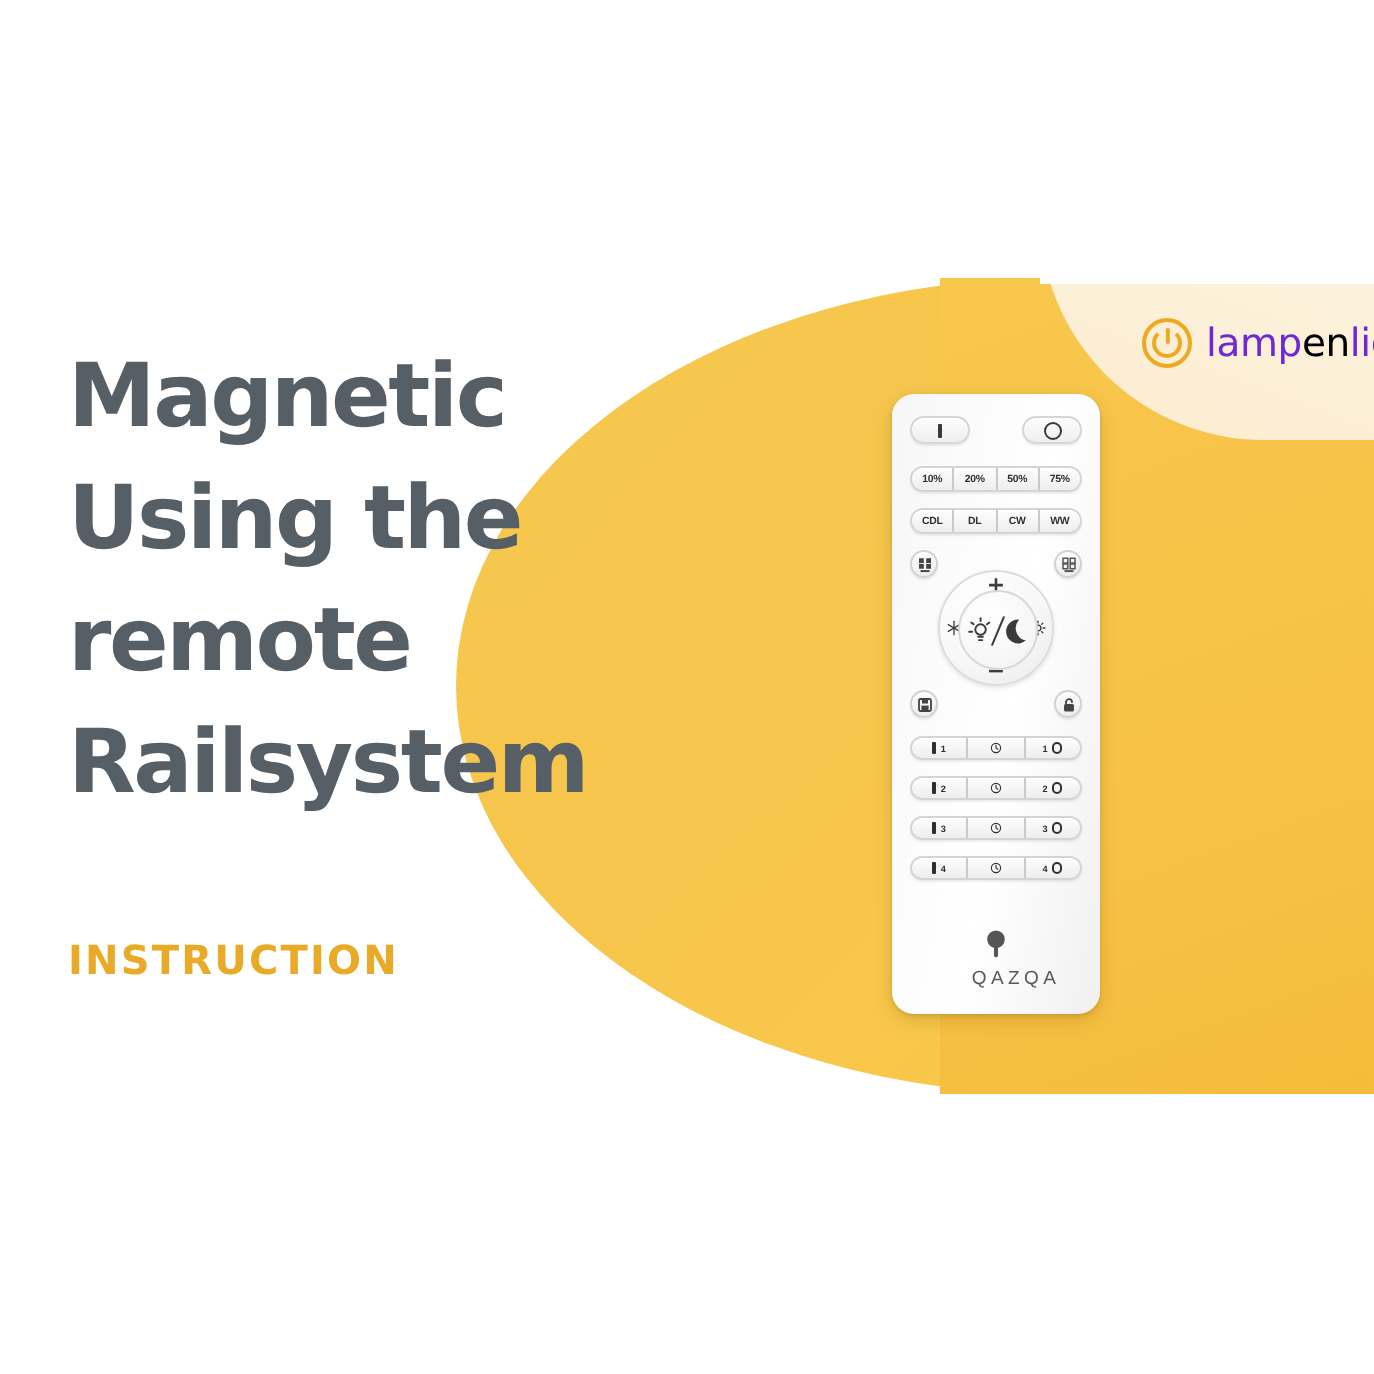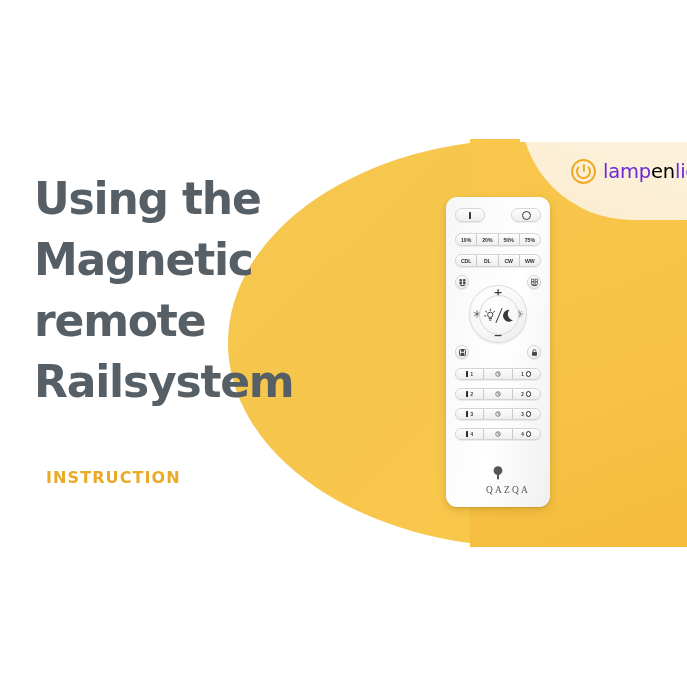--- a/index.html
+++ b/index.html
@@ -90,24 +90,23 @@
     letter-spacing:-1.2px;
     z-index:5;
   }
   .headline span{display:block;}
   .kicker{
     position:absolute;
     left:34px;top:468px;
     color:#e9ab27;
     font-family:"DejaVu Sans", sans-serif;
     font-weight:bold;
-    font-size:16px;
+    font-size:20px;
     letter-spacing:1.1px;
     z-index:5;
-    margin-left:12px;
   }
 
   
   .remote{
     position:absolute;
     left:446px;top:197px;
     width:104px;height:310px;
     border-radius:11px;
     background:linear-gradient(100deg,#f6f6f6 0%,#fbfbfb 25%,#ffffff 55%,#f0f0f0 100%);
     box-shadow:0 3px 9px rgba(120,85,10,.22), 0 1px 2px rgba(0,0,0,.10);
@@ -217,21 +216,21 @@
   .z-bar{width:2px;height:5.5px;background:#2f2f2f;border-radius:.5px;}
   .z-circ{width:5.5px;height:5.5px;border-radius:50%;border:1.2px solid #2f2f2f;box-sizing:border-box;}
 
   
   .brand{
     position:absolute;left:0;right:0;bottom:12px;
     display:flex;flex-direction:column;align-items:center;gap:4px;
   }
   .brand-text{
     font-size:9.5px;letter-spacing:2.2px;color:#585858;
-    font-family:Liberation Serif, serif;
+    font-family:Liberation Sans, sans-serif;
     margin-left:20px;
   }
 </style>
 </head>
 <body>
 
 <div id="stage">
 
   <div class="blob"></div>
   <div class="blob-fill"></div>
@@ -240,22 +239,22 @@
 
   <div class="logo">
     <span class="logo-mark">
       <span class="pw-ring"></span>
         <span class="pw-bar"></span>
     </span>
     <span class="logo-text"><span class="lt-gray">lamp</span><span class="lt-orange">en</span><span class="lt-gray">licht</span></span>
   </div>
 
   <div class="headline">
+    <span>Magnetic</span>
     <span>Using the</span>
-    <span>Magnetic</span>
     <span>remote</span>
     <span>Railsystem</span>
   </div>
   <div class="kicker">INSTRUCTION</div>
 
   <div class="remote">
 
     <div class="row-onoff">
       <div class="btn-pill onoff-btn">
         <span class="glyph-bar"></span>

